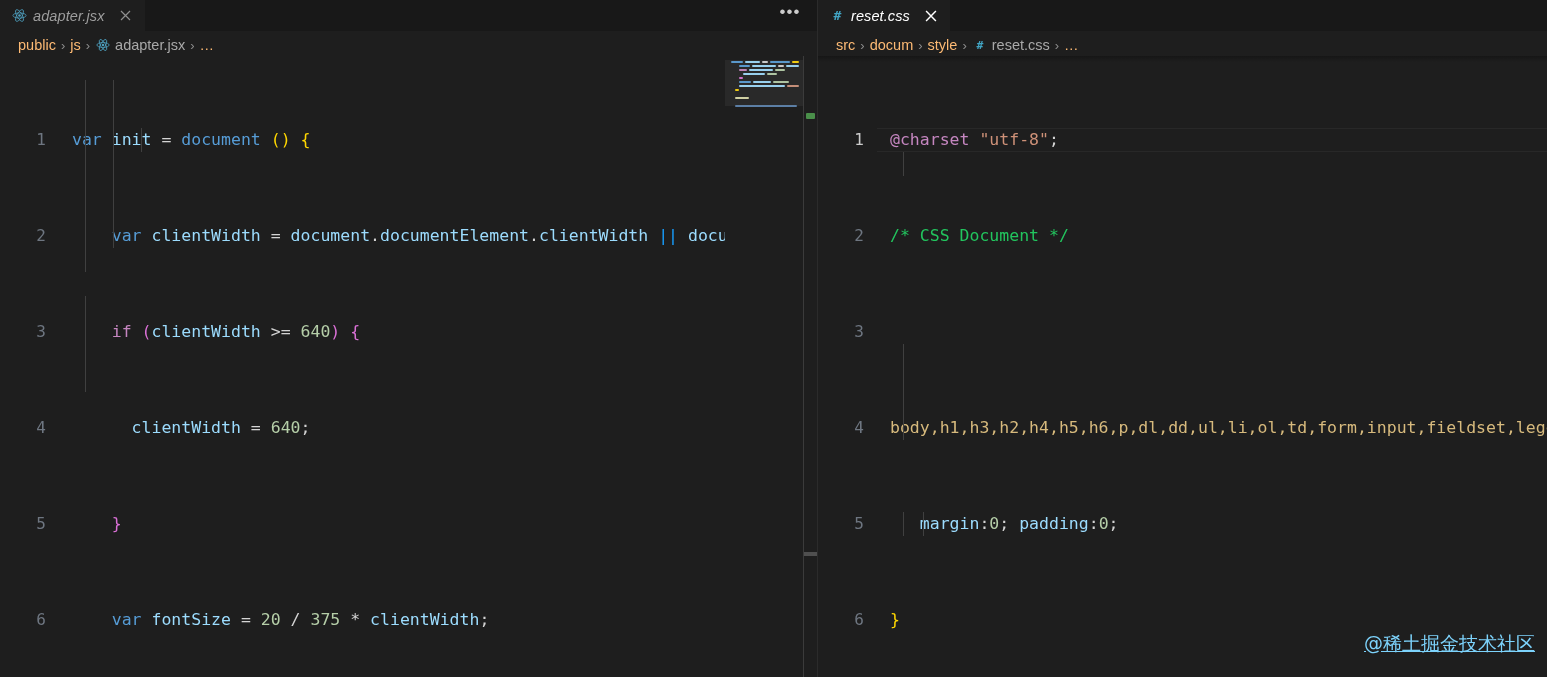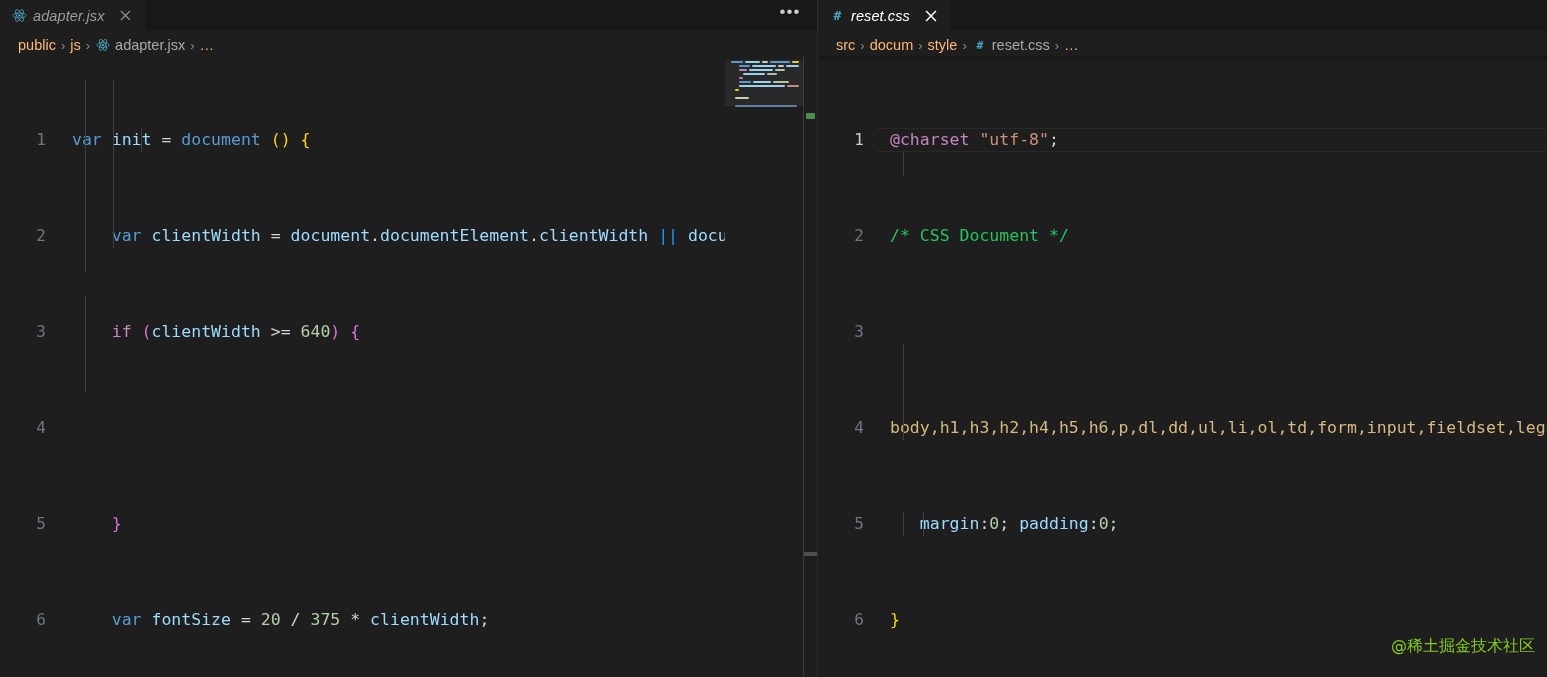--- a/index.html
+++ b/index.html
@@ -239,25 +239,26 @@
     pointer-events: none;
     z-index: 5;
   }
 
   
   .watermark {
     position: absolute;
     right: 12px;
     bottom: 20px;
     font-family: "DejaVu Sans", sans-serif;
-    font-size: 16px;
-    color: #84cc16;
+    font-size: 19px;
+    color: #7dd3fc;
     white-space: nowrap;
     pointer-events: none;
     z-index: 20;
+    text-decoration: underline;
   }
 
   
   .split-divider {
     position: absolute;
     left: 817px; top: 0; bottom: 0;
     width: 1px;
     background: #2b2b2b;
     z-index: 8;
   }
@@ -327,20 +328,21 @@
             <span class="ln-text">    <span class="t-key">var</span> <span class="t-var">clientWidth</span> <span class="t-op">=</span> <span class="t-var">document</span><span class="t-op">.</span><span class="t-var">documentElement</span><span class="t-op">.</span><span class="t-var">clientWidth</span> <span class="t-par3">||</span> <span class="t-var">docum</span></span>
           </div>
 
           <div class="ln">
             <span class="ln-num">3</span>
             <span class="ln-text">    <span class="t-kw2">if</span> <span class="t-par2">(</span><span class="t-var">clientWidth</span> <span class="t-op">&gt;=</span> <span class="t-num">640</span><span class="t-par2">)</span> <span class="t-par2">{</span></span>
           </div>
 
           <div class="ln">
             <span class="ln-num">4</span>
+            <span class="ln-text">      <span class="t-var">clientWidth</span> <span class="t-op">=</span> <span class="t-num">640</span><span class="t-op">;</span></span>
           </div>
 
           <div class="ln">
             <span class="ln-num">5</span>
             <span class="ln-text">    <span class="t-par2">}</span></span>
           </div>
 
           <div class="ln">
             <span class="ln-num">6</span>
             <span class="ln-text">    <span class="t-key">var</span> <span class="t-var">fontSize</span> <span class="t-op">=</span> <span class="t-num">20</span> <span class="t-op">/</span> <span class="t-num">375</span> <span class="t-op">*</span> <span class="t-var">clientWidth</span><span class="t-op">;</span></span>

